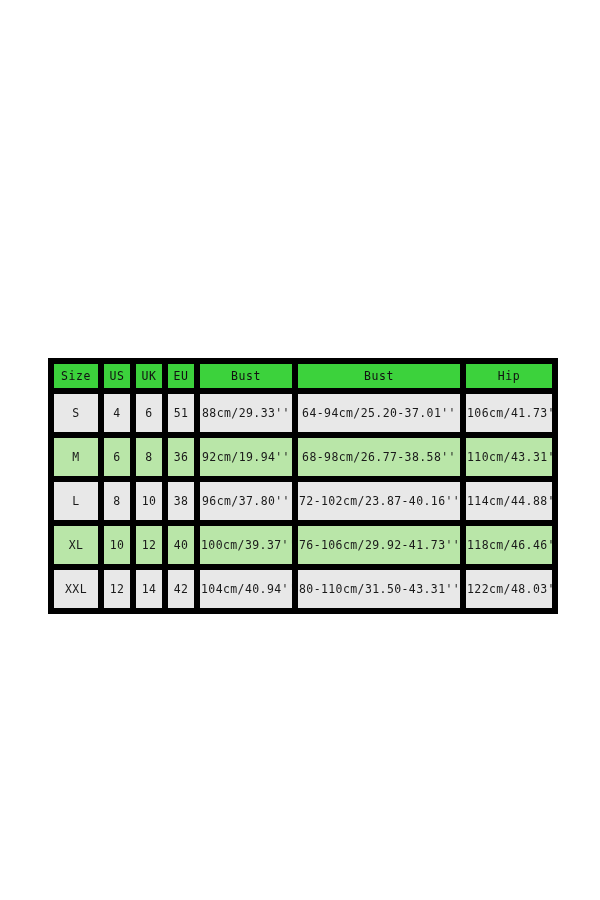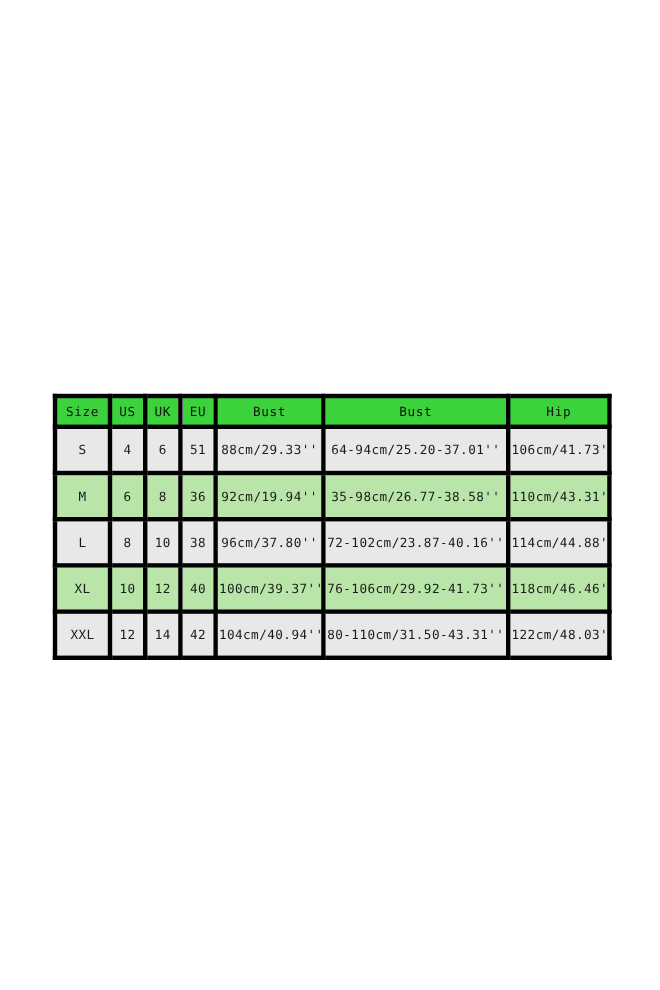--- a/index.html
+++ b/index.html
@@ -25,21 +25,21 @@
     top: 358px;
     width: 504px;
   }
   table.size-chart {
     border-collapse: collapse;
     width: 504px;
     table-layout: fixed;
   }
   table.size-chart th,
   table.size-chart td {
-    border: 4px solid #000000;
+    border: 6px solid #000000;
     text-align: center;
     vertical-align: middle;
     font-family: "DejaVu Sans Mono", monospace;
     color: #1a1a1a;
     white-space: nowrap;
     overflow: hidden;
   }
   table.size-chart thead th {
     background: #3cd23c;
     color: #111111;
@@ -103,21 +103,21 @@
           <td>88cm/29.33''</td>
           <td>64-94cm/25.20-37.01''</td>
           <td>106cm/41.73''</td>
         </tr>
         <tr class="row-green">
           <td>M</td>
           <td>6</td>
           <td>8</td>
           <td>36</td>
           <td>92cm/19.94''</td>
-          <td>35-98cm/26.77-38.58''</td>
+          <td>68-98cm/26.77-38.58''</td>
           <td>110cm/43.31''</td>
         </tr>
         <tr class="row-light">
           <td>L</td>
           <td>8</td>
           <td>10</td>
           <td>38</td>
           <td>96cm/37.80''</td>
           <td>72-102cm/23.87-40.16''</td>
           <td>114cm/44.88''</td>

